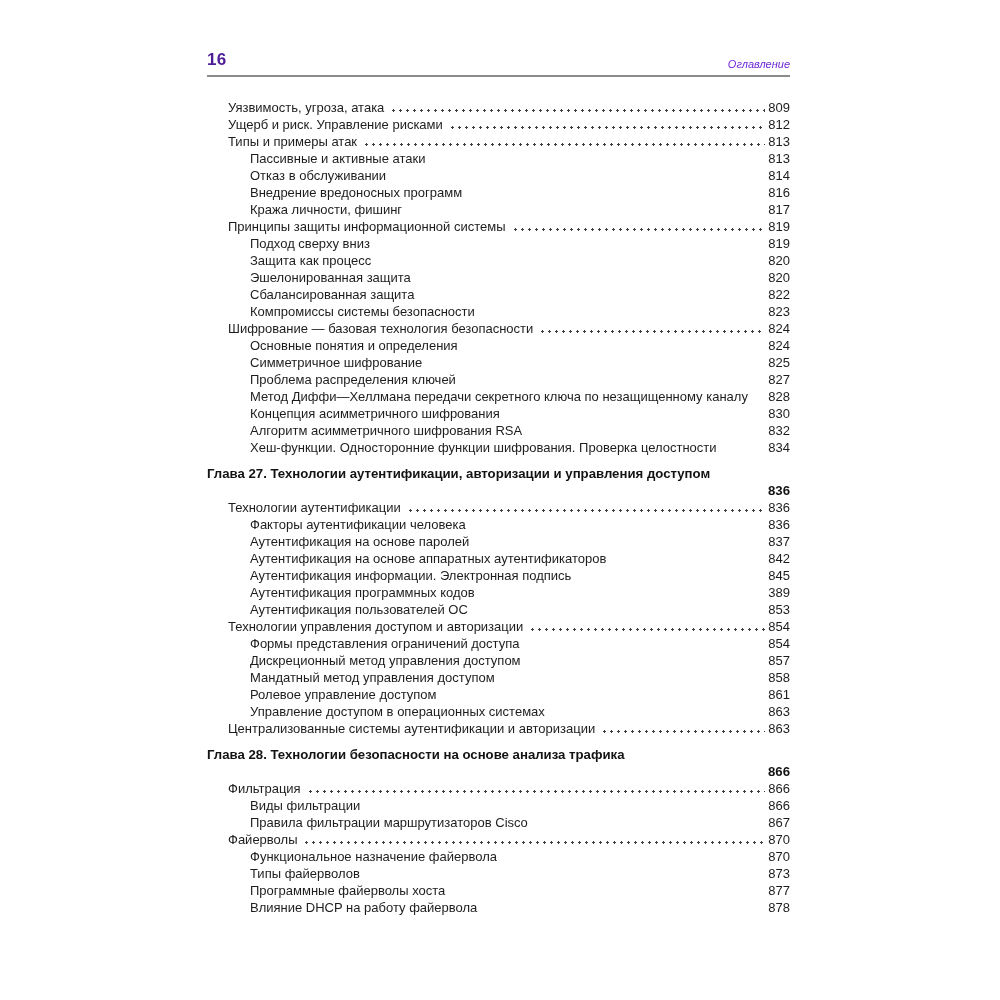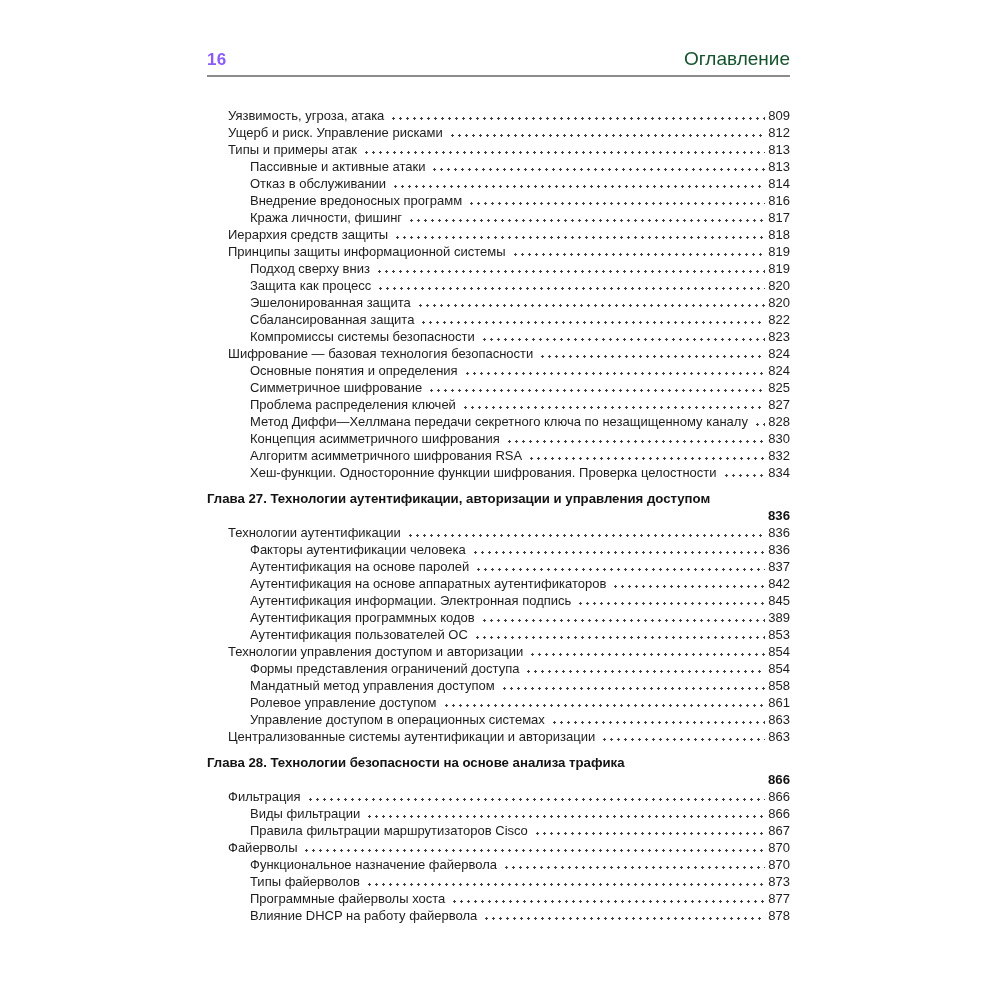--- a/index.html
+++ b/index.html
@@ -26,31 +26,32 @@
     height: 75px;
     border-bottom: 2px solid #8c8c8c;
   }
   .header .pnum {
     position: absolute;
     left: 0;
     bottom: 5px;
     font-size: 17px;
     font-weight: bold;
     letter-spacing: 0.3px;
-    color: #8b5cf6;
+    color: #4c1d95;
   }
   .header .htitle {
     position: absolute;
     right: 0;
     bottom: 5px;
-    font-size: 19px;
-    color: #14532d;
+    font-size: 11px;
+    color: #6d28d9;
+    font-style: italic;
   }
   .toc {
-    margin-top: 30px;
+    margin-top: 22px;
   }
   .row {
     display: flex;
     align-items: stretch;
     font-size: 13px;
     line-height: 17px;
     white-space: nowrap;
   }
   .row .title {
     flex: 0 0 auto;
@@ -62,21 +63,21 @@
     background-image: radial-gradient(circle, #3d3d3d 1.05px, rgba(0,0,0,0) 1.35px);
     background-size: 7px 5px;
     background-repeat: repeat-x;
     background-position: 1px calc(100% - 3px);
   }
   .row .pg {
     flex: 0 0 auto;
     text-align: right;
   }
   .row.l1 { padding-left: 21px; }
-  .row.l2 { padding-left: 43px; }
+  .row.l2 { padding-left: 43px; align-items: center; }
   .row.chapter {
     font-weight: bold;
     font-size: 13.2px;
     margin-top: 9px;
     color: #131313;
     flex-direction: column;
   }
   .row.chapter .leader {
     background-image: radial-gradient(circle, #1d1d1d 1.25px, rgba(0,0,0,0) 1.55px);
     background-size: 8px 5px;
@@ -121,25 +122,20 @@
         <span class="title">Внедрение вредоносных программ</span>
         <span class="leader"></span>
         <span class="pg">816</span>
       </div>
       <div class="row l2">
         <span class="title">Кража личности, фишинг</span>
         <span class="leader"></span>
         <span class="pg">817</span>
       </div>
       <div class="row l1">
-        <span class="title">Иерархия средств защиты</span>
-        <span class="leader"></span>
-        <span class="pg">818</span>
-      </div>
-      <div class="row l1">
         <span class="title">Принципы защиты информационной системы</span>
         <span class="leader"></span>
         <span class="pg">819</span>
       </div>
       <div class="row l2">
         <span class="title">Подход сверху вниз</span>
         <span class="leader"></span>
         <span class="pg">819</span>
       </div>
       <div class="row l2">
@@ -244,20 +240,25 @@
       </div>
       <div class="row l1">
         <span class="title">Технологии управления доступом и авторизации</span>
         <span class="leader"></span>
         <span class="pg">854</span>
       </div>
       <div class="row l2">
         <span class="title">Формы представления ограничений доступа</span>
         <span class="leader"></span>
         <span class="pg">854</span>
+      </div>
+      <div class="row l2">
+        <span class="title">Дискреционный метод управления доступом</span>
+        <span class="leader"></span>
+        <span class="pg">857</span>
       </div>
       <div class="row l2">
         <span class="title">Мандатный метод управления доступом</span>
         <span class="leader"></span>
         <span class="pg">858</span>
       </div>
       <div class="row l2">
         <span class="title">Ролевое управление доступом</span>
         <span class="leader"></span>
         <span class="pg">861</span>

